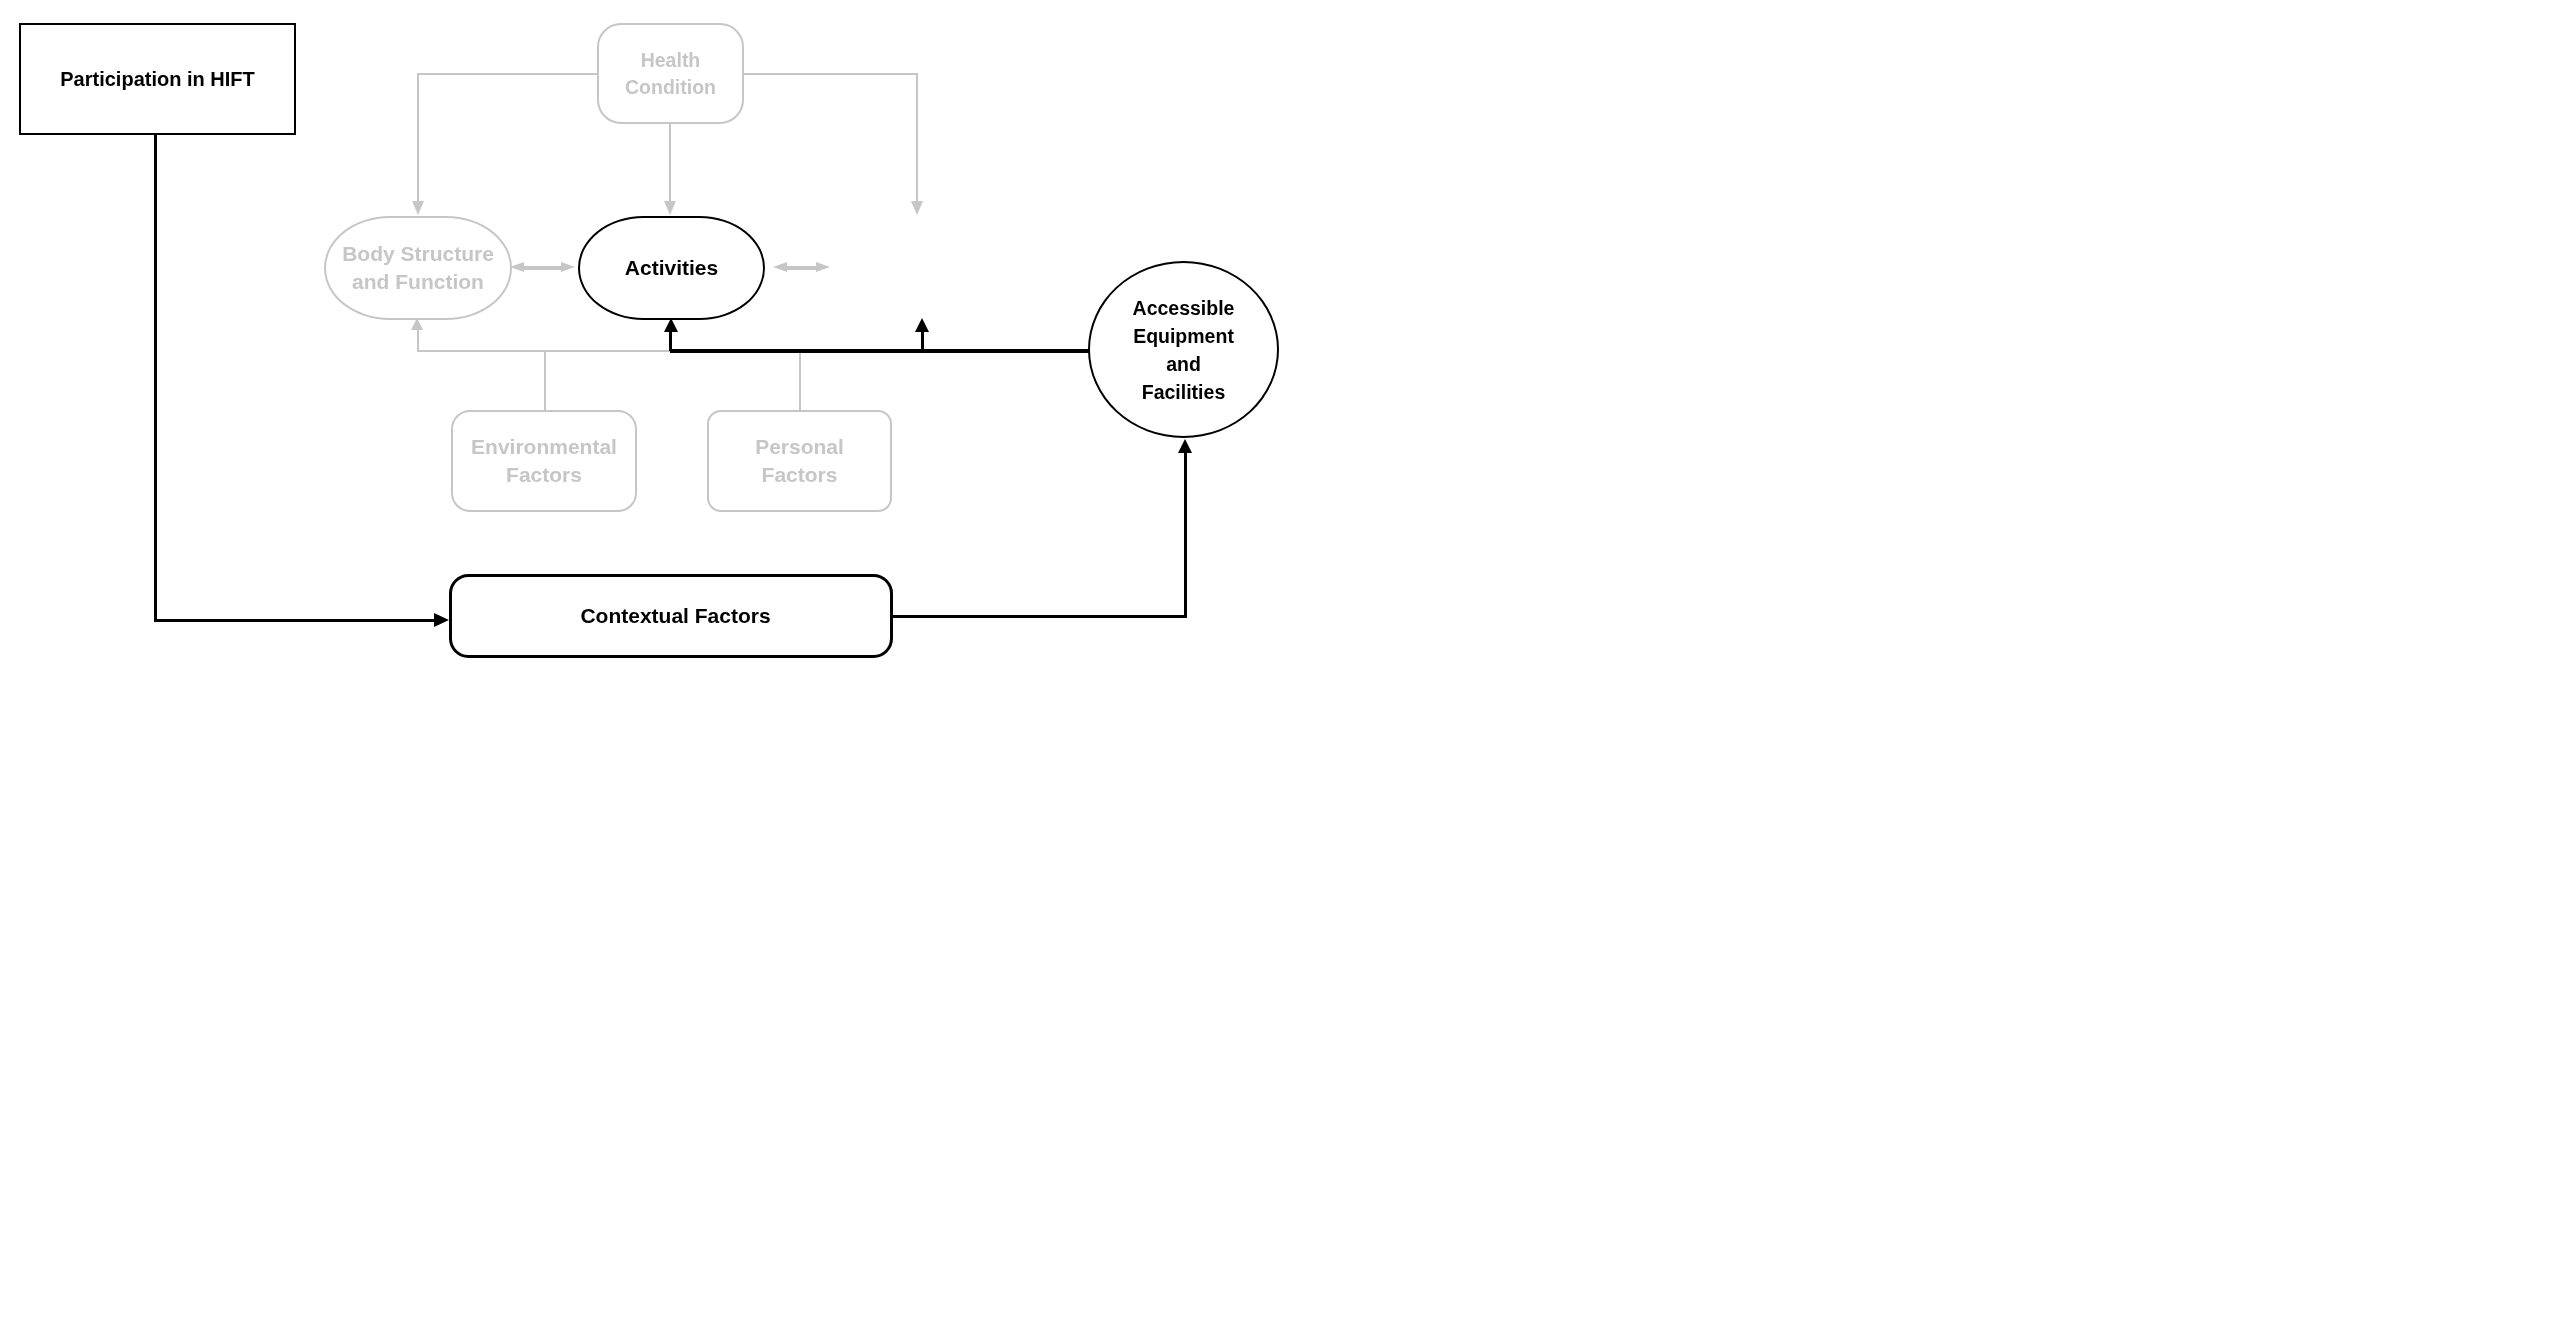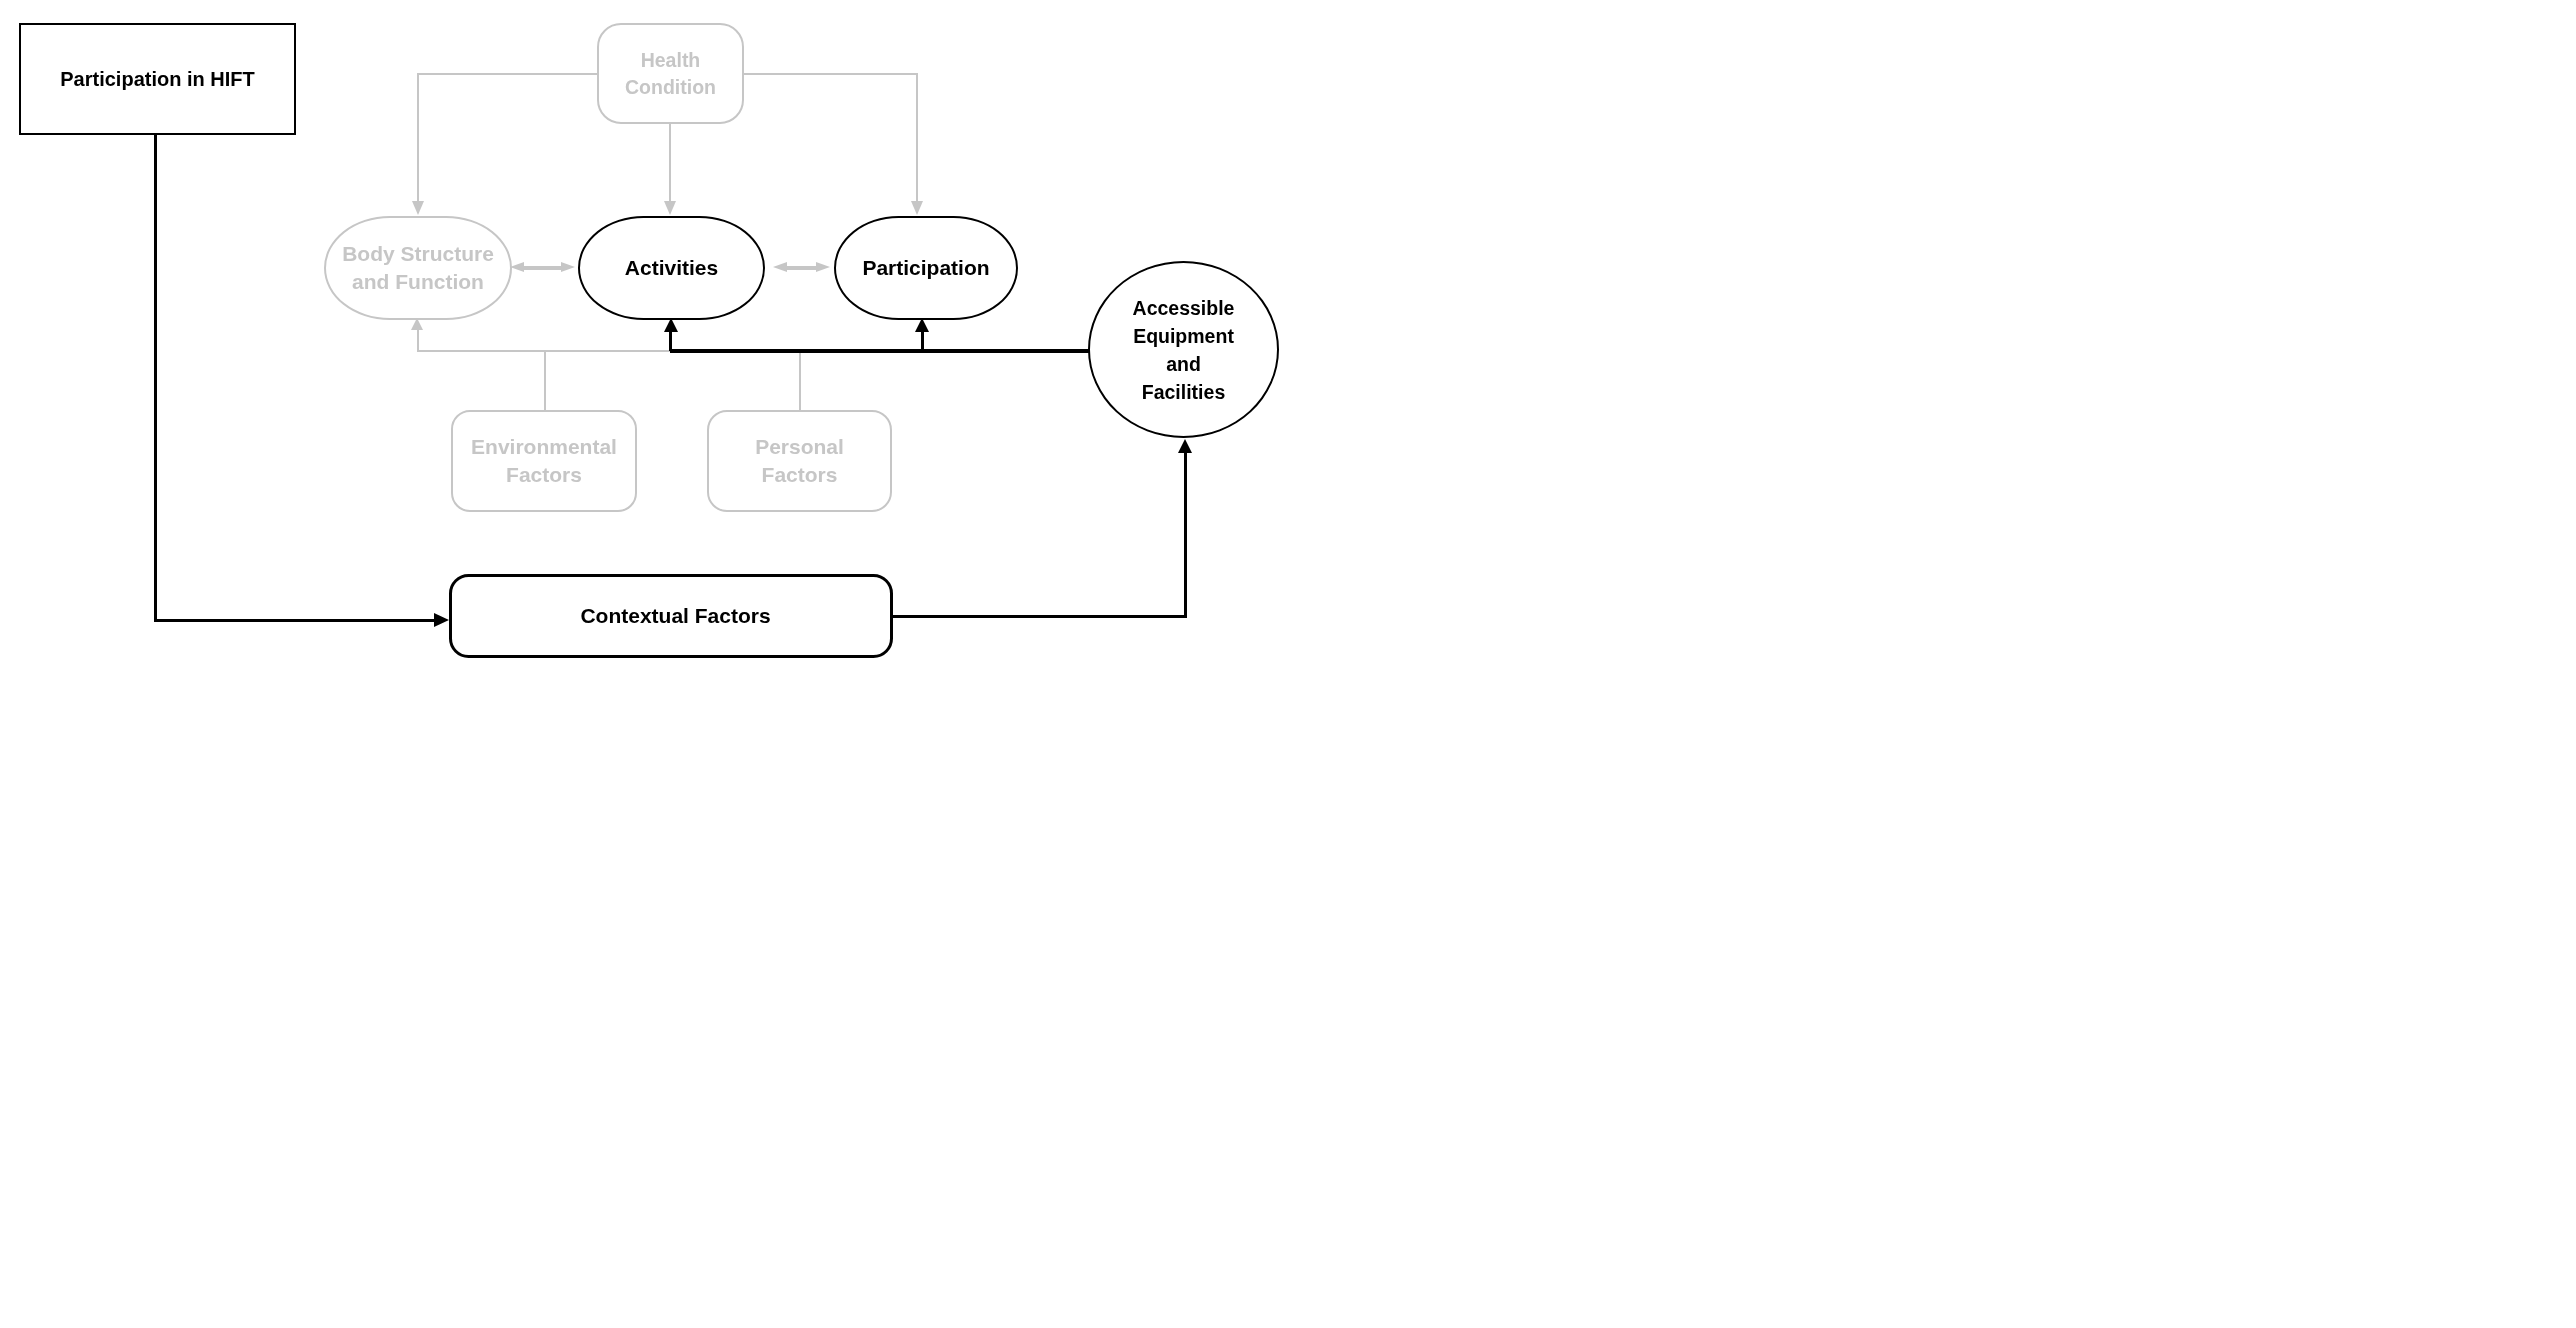--- a/index.html
+++ b/index.html
@@ -40,21 +40,21 @@
     text-align:center;font-weight:700;color:var(--ink);
     white-space:pre-line;z-index:3;
   }
   .node.dim{color:var(--gray);border-color:var(--gray);}
   #n-hift{left:19px;top:16px;width:277px;height:112px;border:2.8px solid var(--ink);font-size:20px;}
   #n-hc{left:597px;top:16px;width:147px;height:101px;border:2.1px solid var(--gray);border-radius:24px;font-size:19.5px;line-height:26.5px;}
   #n-body{left:324px;top:209px;width:188px;height:104px;border:2.1px solid var(--gray);border-radius:35% / 50%;font-size:21px;line-height:28px;}
   #n-act{left:578px;top:209px;width:187px;height:104px;border:2.8px solid var(--ink);border-radius:35% / 50%;font-size:21px;}
   #n-part{left:834px;top:209px;width:184px;height:104px;border:2.8px solid var(--ink);border-radius:35% / 50%;font-size:21px;}
   #n-env{left:451px;top:403px;width:186px;height:102px;border:2.1px solid var(--gray);border-radius:19px;font-size:21px;line-height:28px;}
-  #n-per{left:707px;top:403px;width:185px;height:102px;border:2.1px solid var(--gray);border-radius:20px;font-size:21px;line-height:28px;}
+  #n-per{left:707px;top:403px;width:185px;height:102px;border:2.1px solid var(--gray);border-radius:14px;font-size:21px;line-height:28px;}
   #n-circle{left:1088px;top:254px;width:191px;height:177px;border:2.8px solid var(--ink);border-radius:50%;font-size:19.5px;line-height:28px;}
   #n-ctx{left:449px;top:567px;width:444px;height:84px;border:3.5px solid var(--ink);border-radius:19.5px;font-size:21px;padding-left:9px;}
 </style>
 </head>
 <body>
 
 <div id="canvas">
 
   <div class="gline" style="left:418px;top:66px;width:500px;height:2.1px;"></div>
   <div class="gline" style="left:417px;top:66px;width:2.1px;height:129px;"></div>
@@ -98,21 +98,20 @@
   <div class="node" id="n-hift">Participation in HIFT</div>
 
   <div class="node dim" id="n-hc">Health
 Condition</div>
 
   <div class="node dim" id="n-body">Body Structure
 and Function</div>
 
   <div class="node" id="n-act">Activities</div>
 
-  <div class="node" id="n-part">Participation</div>
 
   <div class="node dim" id="n-env">Environmental
 Factors</div>
 
   <div class="node dim" id="n-per">Personal
 Factors</div>
 
   <div class="node" id="n-circle">Accessible
 Equipment
 and

